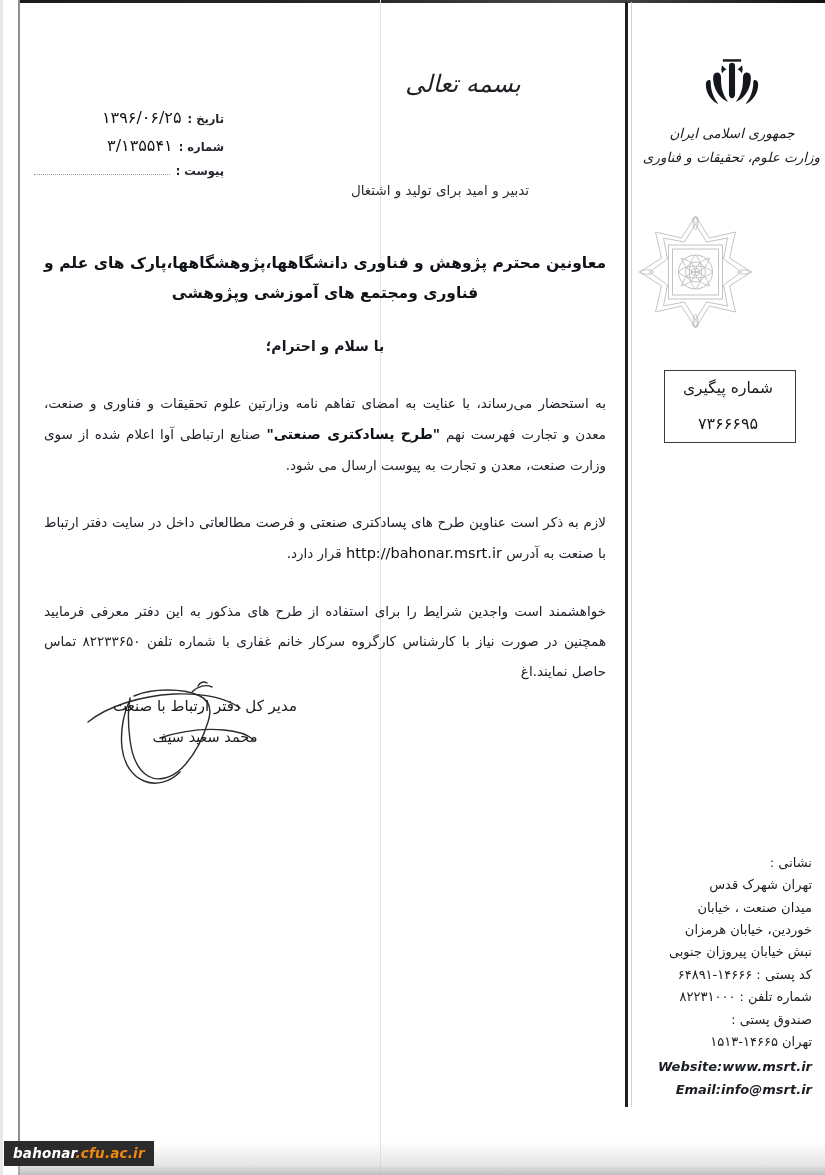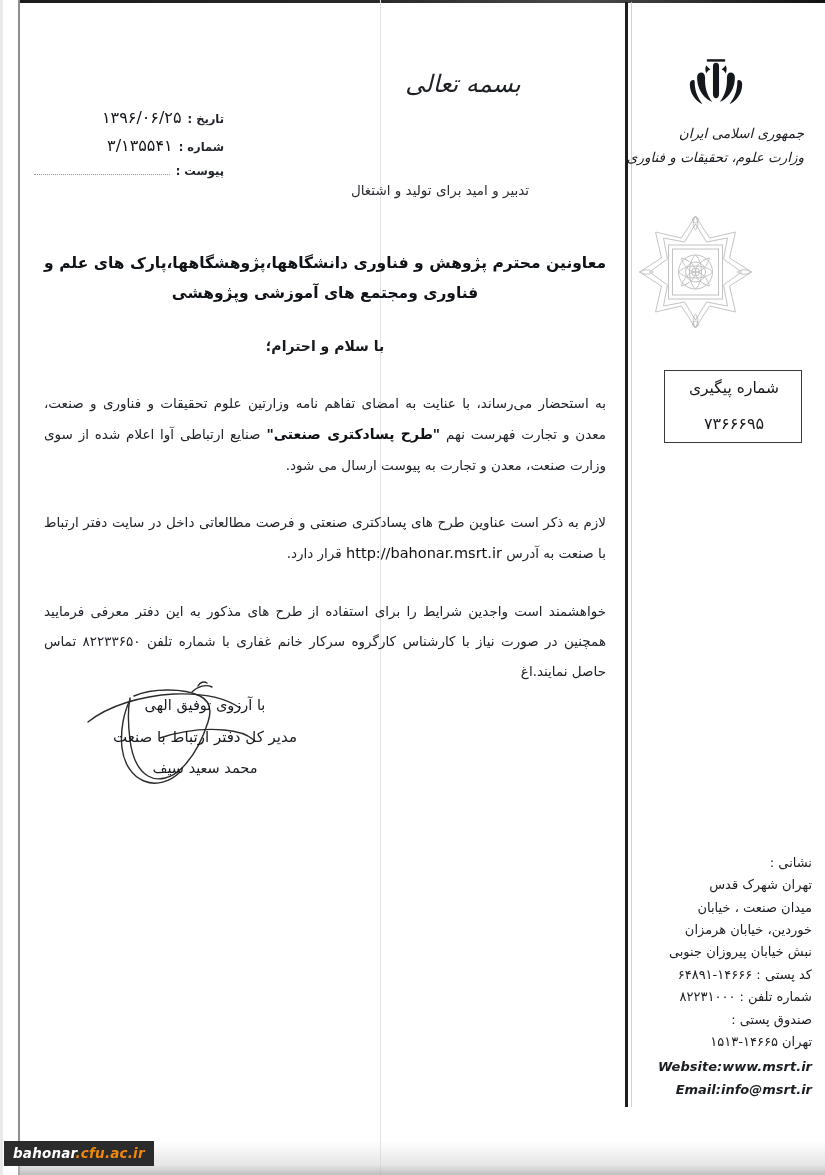--- a/index.html
+++ b/index.html
@@ -73,23 +73,24 @@
     left: 18px;
     bottom: 0;
     width: 807px;
     height: 34px;
     background: linear-gradient(to bottom, rgba(255,255,255,0) 0%, rgba(210,210,210,0.55) 70%, rgba(170,170,170,0.75) 100%);
   }
 
   
   .emblem-block {
     position: absolute;
-    left: 628px;
+    left: 644px;
     top: 58px;
     width: 176px;
+    text-align: center;
     color: #15181c;
   }
   .emblem-mark {
     width: 62px;
     height: 56px;
     margin: 0 auto 8px auto;
     display: block;
   }
   .emblem-line {
     font-family: "DejaVu Sans", "Liberation Sans", sans-serif;
@@ -168,21 +169,21 @@
     border-bottom: 1px dotted #9a9a9a;
     height: 9px;
   }
 
   
   .tracking-box {
     position: absolute;
     left: 664px;
     top: 370px;
     width: 122px;
-    padding: 7px 6px 9px 8px;
+    padding: 7px 6px 9px 2px;
     border: 1px solid #3a3a3a;
     background: #fff;
     text-align: center;
     color: #15181c;
   }
   .tracking-label {
     font-size: 15.5px;
     line-height: 1.3;
     white-space: nowrap;
   }
@@ -425,21 +426,20 @@
       <path d="M60 18 C78 10 110 10 126 18 C136 23 138 32 134 44 C129 60 120 78 108 90 C98 100 84 104 74 98 C64 92 58 78 56 62 C54 46 54 30 56 20"></path>
       <path d="M56 22 C50 34 46 52 48 70 C50 86 58 98 70 103 C82 108 96 104 106 94"></path>
       <path d="M14 44 C34 28 66 18 100 16 C128 15 152 20 166 30"></path>
       <path d="M86 60 C104 54 128 50 150 52 C164 53 174 57 180 62"></path>
       <path d="M118 14 C124 8 132 6 138 9"></path>
       <path d="M124 8 C126 4 130 3 133 5"></path>
     </g>
   </svg>
 
   <div class="signature-block">
-    <div class="sig-line">با آرزوی توفیق الهی</div>
     <div class="sig-line sig-title">مدیر کل دفتر ارتباط با صنعت</div>
     <div class="sig-line sig-name">محمد سعید سیف</div>
   </div>
 
   <div class="contact-block">
     <div class="contact-line">نشانی :</div>
     <div class="contact-line">تهران شهرک قدس</div>
     <div class="contact-line">میدان صنعت ، خیابان</div>
     <div class="contact-line">خوردین، خیابان هرمزان</div>
     <div class="contact-line">نبش خیابان پیروزان جنوبی</div>

